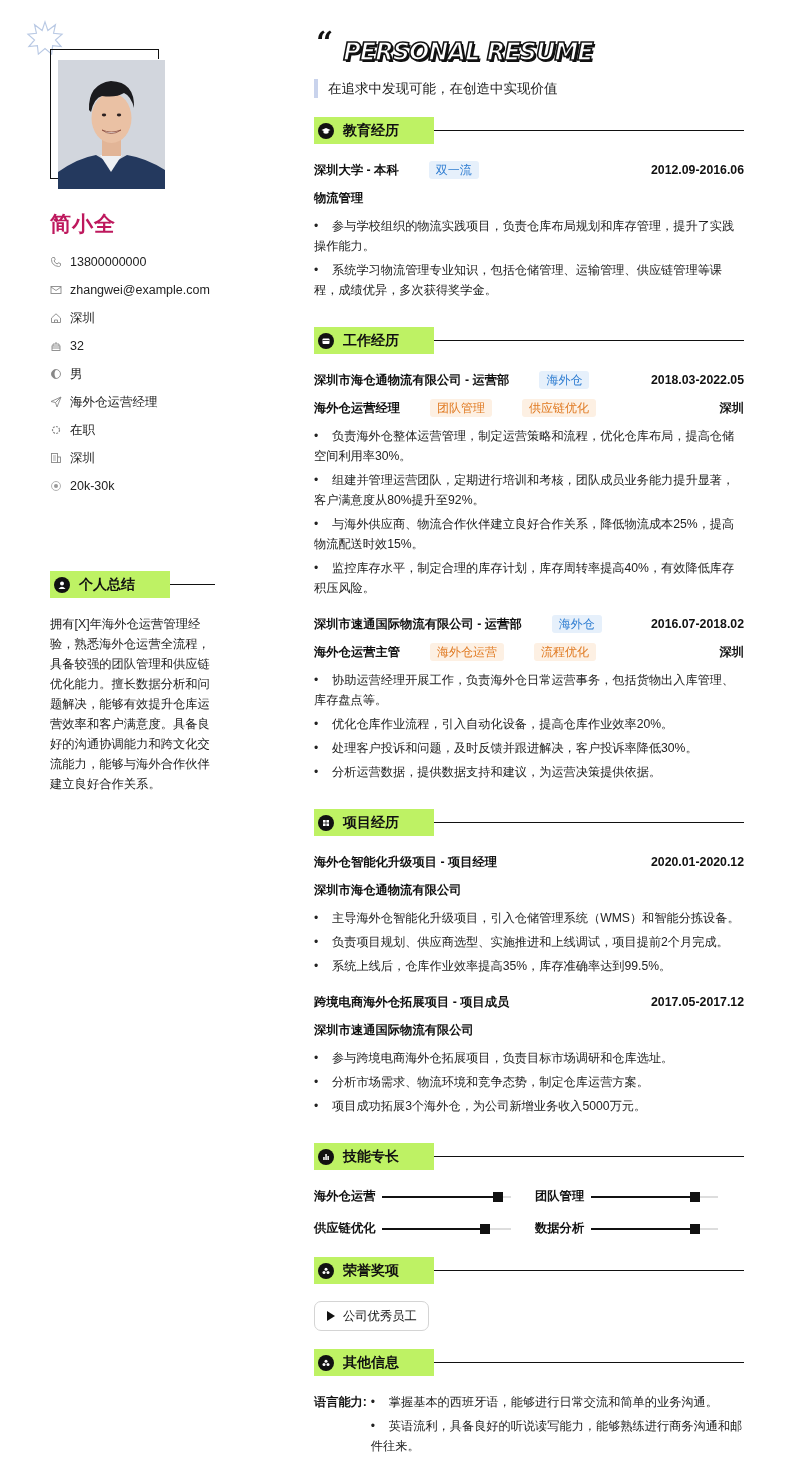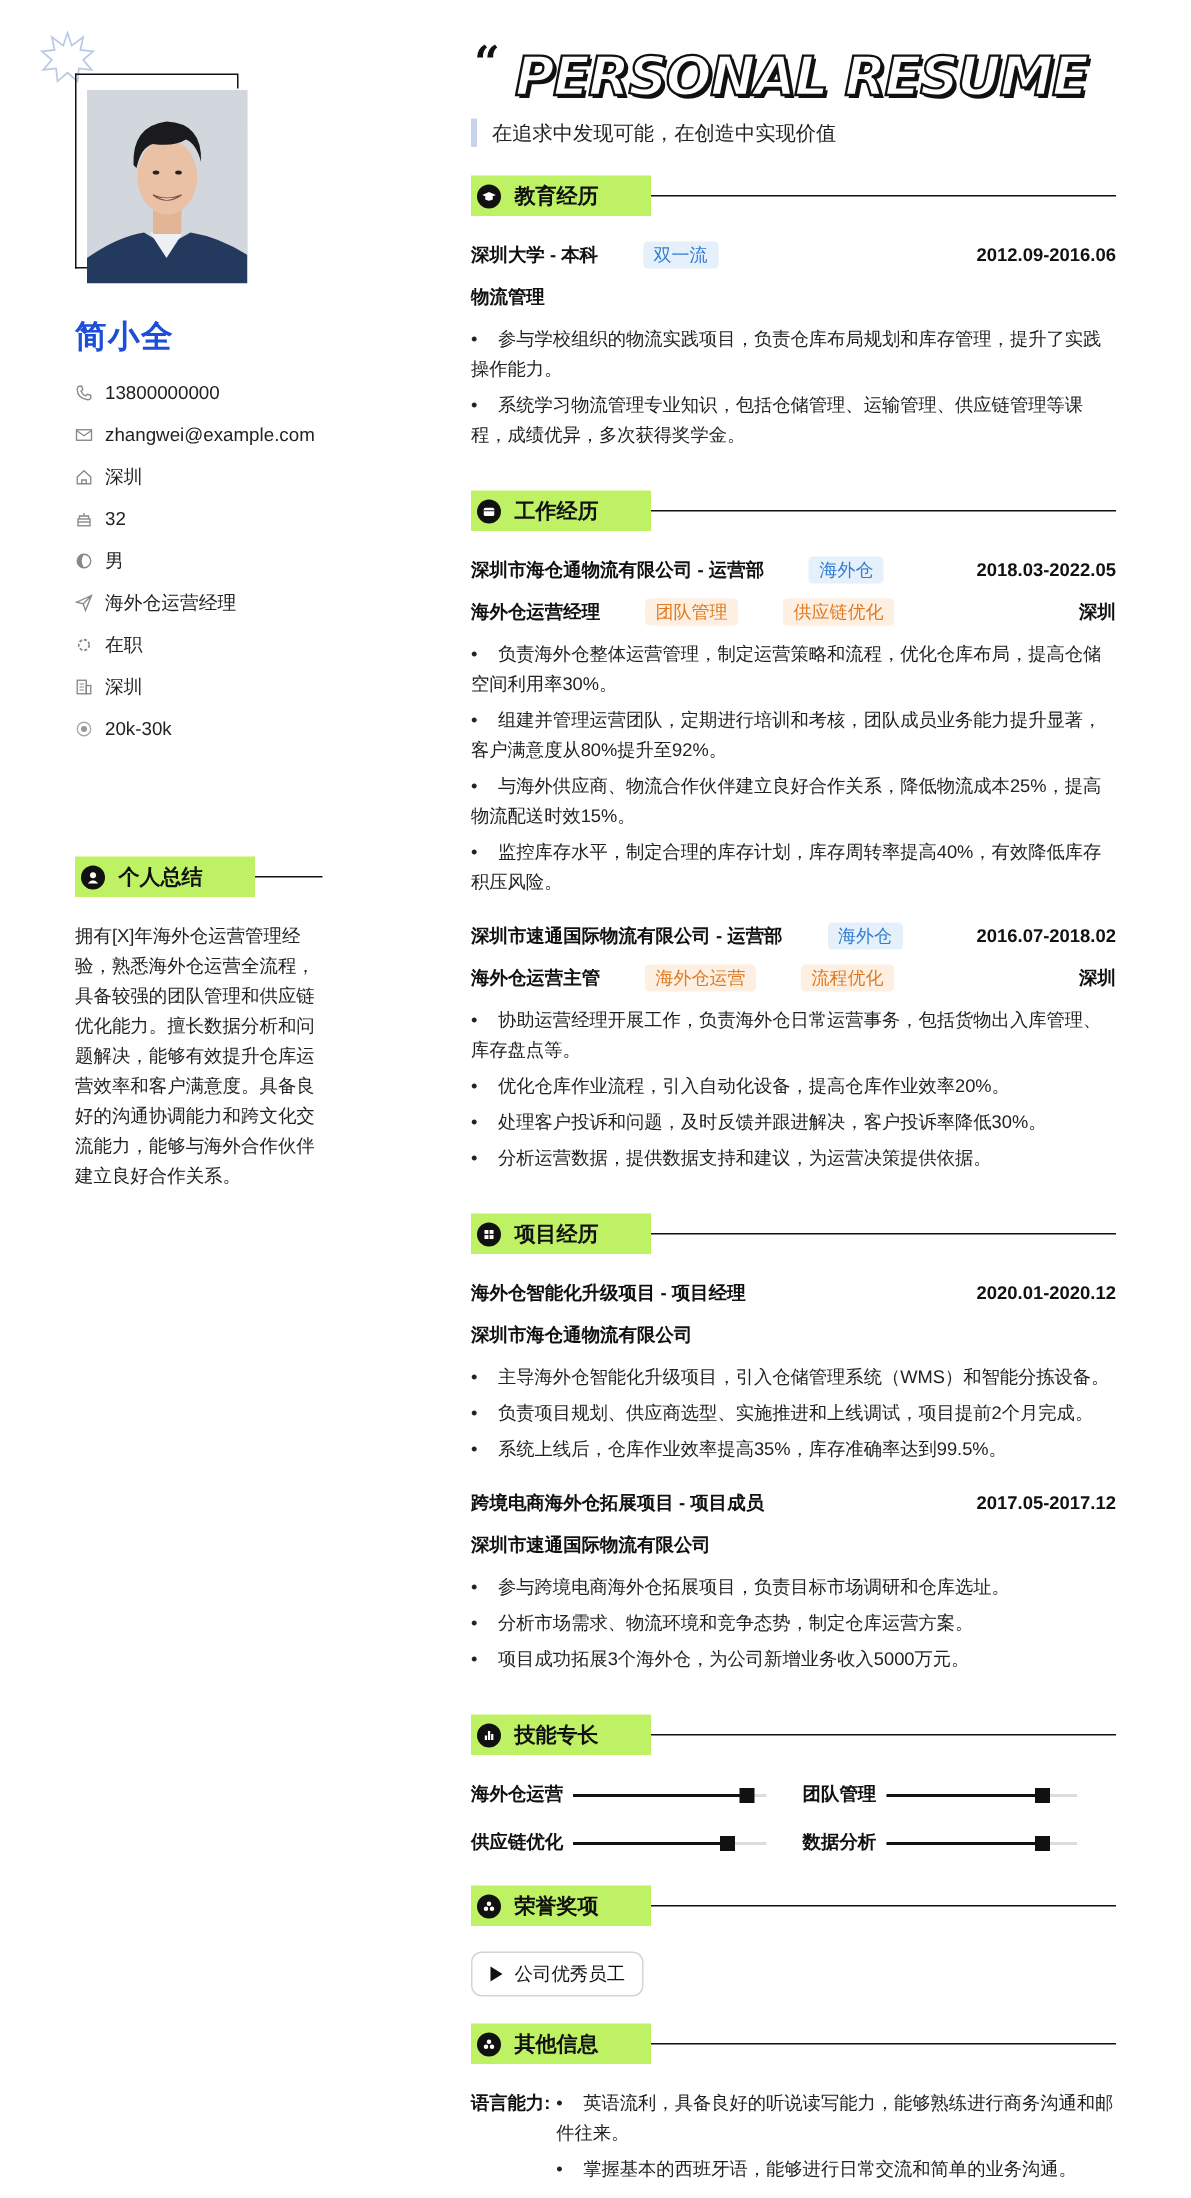--- a/index.html
+++ b/index.html
@@ -5,37 +5,37 @@
   * { box-sizing: border-box; margin: 0; padding: 0; }
   body {
     width: 794px; height: 1465px; background: #ffffff; position: relative;
     font-family: "Liberation Sans", "DejaVu Sans", sans-serif; color: #222;
     overflow: hidden;
   }
   .star { position: absolute; left: 26px; top: 20px; width: 38px; height: 38px; }
   .photo-frame { position: absolute; left: 50px; top: 49px; width: 108px; height: 130px; border: 1.5px solid #111; border-right: none; border-bottom-width: 1.5px; }
   .photo-frame::after { content: ""; position: absolute; right: -1px; top: -1px; width: 1.5px; height: 10px; background: #111; }
   .photo { position: absolute; left: 58px; top: 60px; width: 107px; height: 129px; background: linear-gradient(180deg,#d4d8df 0%,#cfd3da 60%,#c9ced6 100%); overflow: hidden; }
-  .name { position: absolute; left: 50px; top: 210px; font-size: 21px; font-weight: bold; color: #1d4ed8; letter-spacing: 1px; }
+  .name { position: absolute; left: 50px; top: 210px; font-size: 21px; font-weight: bold; color: #be185d; letter-spacing: 1px; }
   .info-list { position: absolute; left: 50px; top: 248px; }
   .info-item { display: flex; align-items: center; height: 28px; font-size: 12.5px; color: #222; }
   .info-item .ic { width: 12px; height: 12px; margin-right: 8px; color: #888; display: inline-flex; align-items: center; justify-content: center; }
   .info-item .ic svg { width: 12px; height: 12px; }
 
   .sec-head { position: absolute; display: flex; align-items: center; }
   .sec-badge { background: #bef264; height: 27px; display: flex; align-items: center; padding-left: 4px; font-size: 14px; font-weight: bold; color: #111; }
   .sec-badge .bicon { width: 16px; height: 16px; border-radius: 50%; background: #111; display: inline-flex; align-items: center; justify-content: center; margin-right: 9px; }
   .sec-badge .bicon svg { width: 10px; height: 10px; }
   .sec-line { height: 1.3px; background: #111; }
 
   .summary { position: absolute; left: 50px; top: 614px; width: 165px; font-size: 12.3px; line-height: 20px; color: #222; }
 
   .title-row { position: absolute; left: 316px; top: 30px; display: flex; align-items: flex-start; }
   .quote { font-size: 30px; font-weight: bold; font-family: "DejaVu Serif", serif; color: #111; line-height: 30px; margin-right: 10px; margin-top: -2px;}
-  .bubble-title { font-family: "DejaVu Sans", sans-serif; font-weight: bold; font-size: 36px; letter-spacing: -1px; color: #fff;
+  .bubble-title { font-family: "DejaVu Sans", sans-serif; font-weight: bold; font-size: 24px; letter-spacing: -1px; color: #fff;
     -webkit-text-stroke: 1.6px #111; text-shadow: 2px 2px 0 #111; line-height: 36px; margin-top: 4px; font-style: italic; }
   .motto { position: absolute; left: 314px; top: 79px; border-left: 4px solid #c9d3ec; padding-left: 10px; font-size: 13.5px; color: #222; height: 19px; line-height: 19px; }
 
   .entry-row { position: absolute; left: 314px; width: 430px; display: flex; justify-content: space-between; align-items: center; font-size: 12.3px; font-weight: bold; color: #111; height: 20px; }
   .entry-row .left { display: flex; align-items: center; gap: 22px; }
   .tag { font-size: 12px; font-weight: normal; padding: 1px 7px; border-radius: 3px; margin-left: 8px; line-height: 16px; }
   .tag.blue { background: #e6f0fb; color: #2f7dd1; }
   .tag.orange { background: #fdf0e3; color: #e07a22; }
   .sub { position: absolute; left: 314px; font-size: 12.3px; font-weight: bold; color: #111; }
   .bullets { position: absolute; left: 314px; width: 430px; font-size: 12.2px; color: #222; line-height: 20px; list-style: none; }
@@ -373,16 +373,16 @@
           <circle cx="7" cy="6.5" r="1.5" fill="#fff"></circle>
         </svg>
       </span>
     <span>其他信息</span>
   </div>
   <div class="sec-line" style="width:310px;"></div>
 </div>
 <div class="other">
   <span class="olbl">语言能力:</span>
   <ul>
+    <li>掌握基本的西班牙语，能够进行日常交流和简单的业务沟通。</li>
     <li>英语流利，具备良好的听说读写能力，能够熟练进行商务沟通和邮件往来。</li>
-    <li>掌握基本的西班牙语，能够进行日常交流和简单的业务沟通。</li>
   </ul>
 </div>
 
 </body></html>

